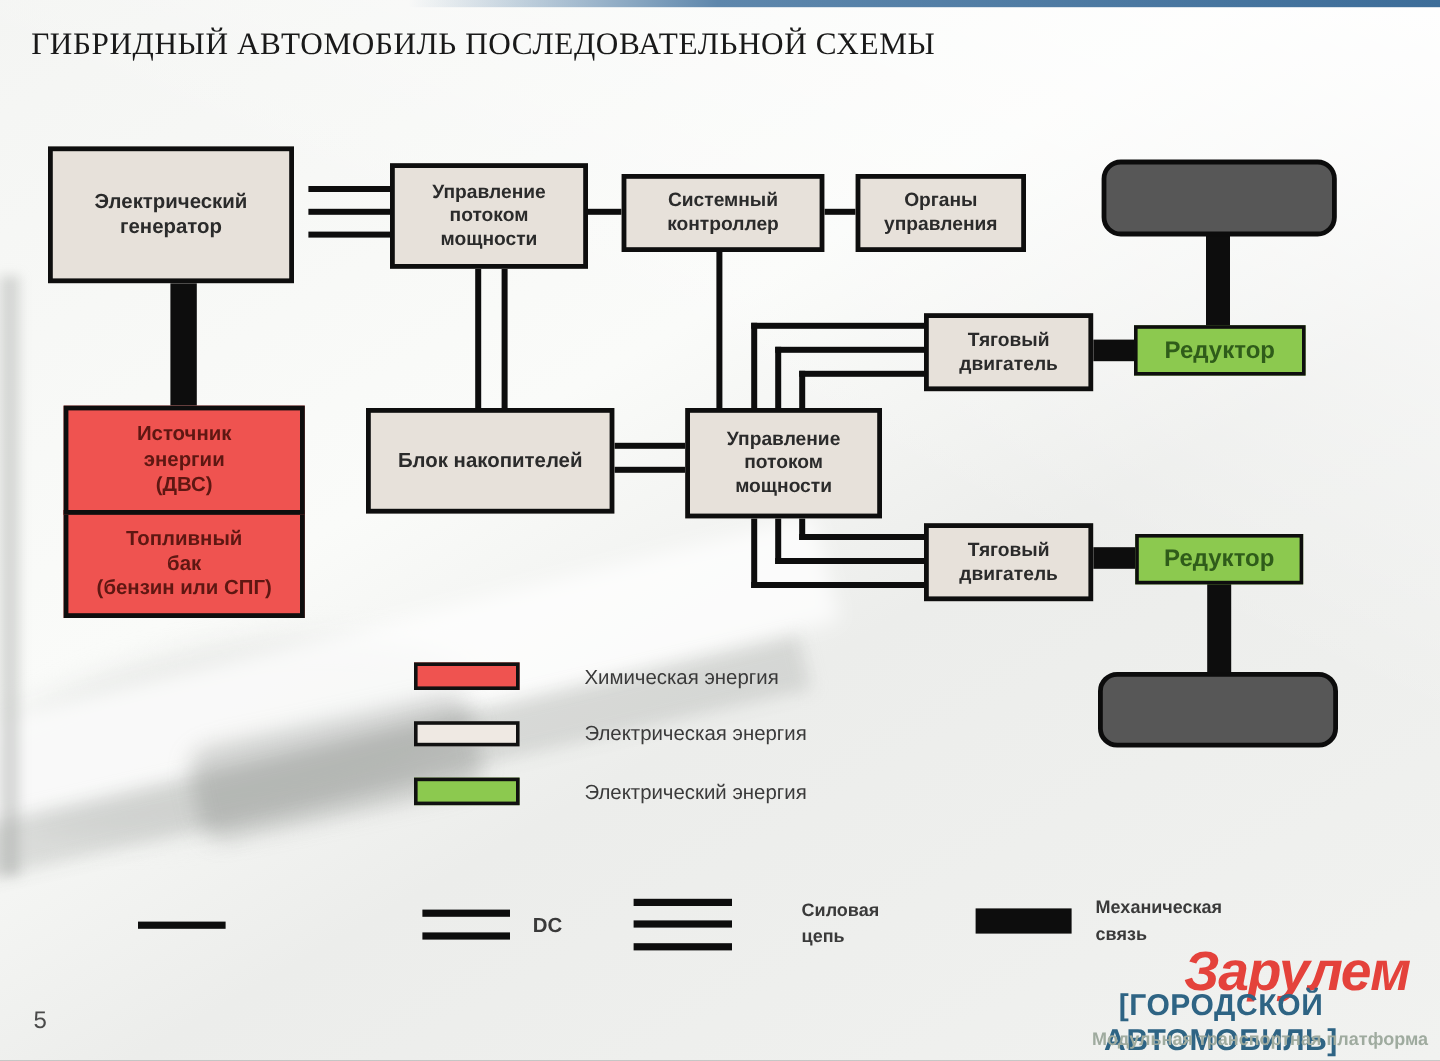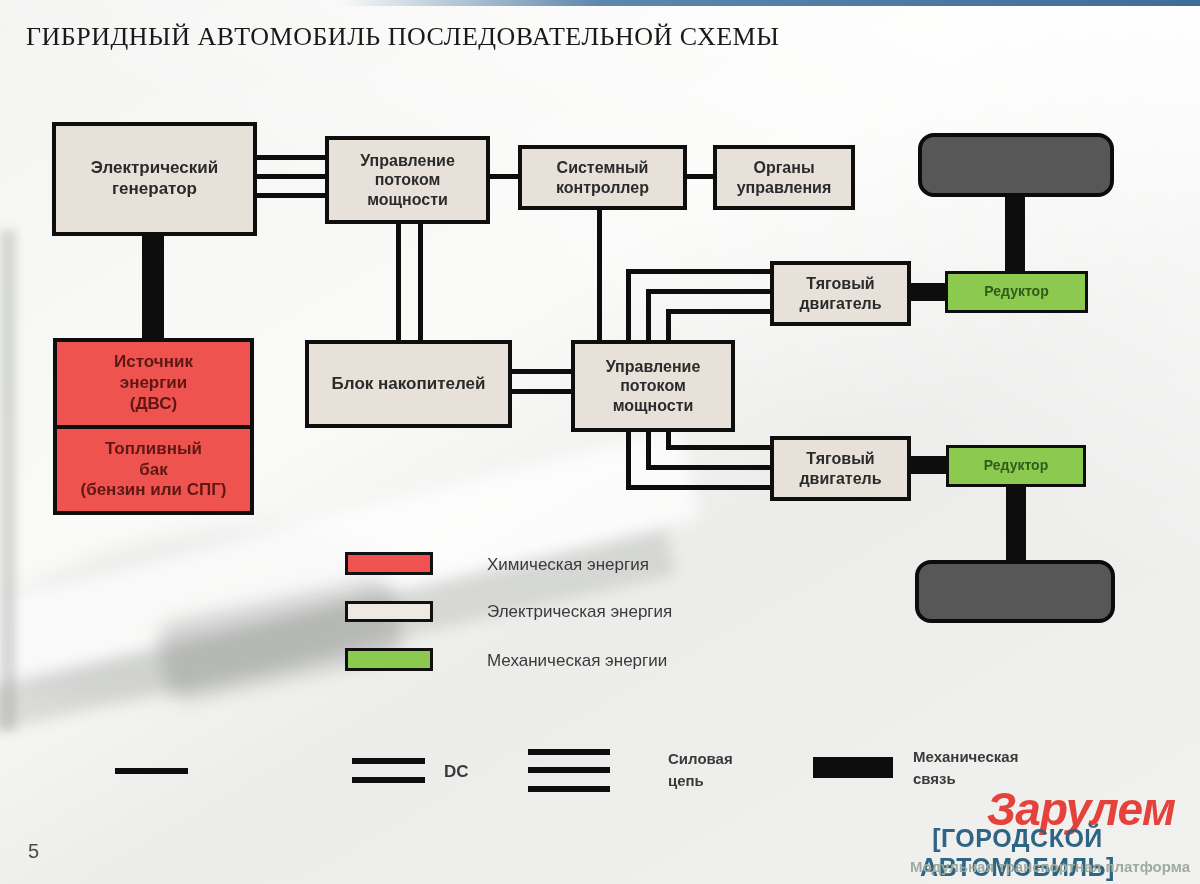--- a/index.html
+++ b/index.html
@@ -27,21 +27,21 @@
   .title{position:absolute;left:26px;top:22px;width:1120px;
     font-family:"Liberation Serif",serif;font-weight:normal;font-size:26px;
     letter-spacing:.5px;color:#191919;}
   
   .node{position:absolute;box-sizing:border-box;border:4px solid #0e0e0e;
     display:flex;align-items:center;justify-content:center;text-align:center;
     font-weight:bold;font-size:17px;line-height:1.22;color:#2b2b2b;
     white-space:pre-line;}
   .beige{background:#e7e1da;}
   .red{background:#ef5350;color:#5e1712;}
-  .green{background:#8cc94f;color:#2f5c1a;border-width:3px;font-size:14px;}
+  .green{background:#8cc94f;color:#2f5c1a;border-width:3px;font-size:20px;}
   .wheel{position:absolute;box-sizing:border-box;background:#575757;
     border:4px solid #0c0c0c;border-radius:16px;}
   
   .wire{position:absolute;background:#0d0d0d;}
   
   .swatch{position:absolute;box-sizing:border-box;border:3px solid #111;}
   .leg-label{position:absolute;font-weight:normal;font-size:17px;color:#3a3a3a;}
   .line-label{position:absolute;font-weight:bold;font-size:15px;color:#3a3a3a;
     line-height:1.45;white-space:pre-line;}
   
@@ -96,21 +96,21 @@
   <div class="wire" style="left:646px;top:465px;width:124px;height:5px"></div>
   <div class="wire" style="left:666px;top:432px;width:5px;height:18px"></div>
   <div class="wire" style="left:666px;top:445px;width:104px;height:5px"></div>
 
   <div class="wire" style="left:142px;top:236px;width:22px;height:102px"></div>
   <div class="wire" style="left:1005px;top:195px;width:20px;height:78px"></div>
   <div class="wire" style="left:911px;top:283px;width:34px;height:18px"></div>
   <div class="wire" style="left:911px;top:456px;width:35px;height:18px"></div>
   <div class="wire" style="left:1006px;top:485px;width:20px;height:77px"></div>
 
-  <div class="node beige" style="left:52px;top:122px;width:205px;height:114px">Электрический
+  <div class="node beige" style="left:40px;top:122px;width:205px;height:114px">Электрический
 генератор</div>
   <div class="node beige" style="left:325px;top:136px;width:165px;height:88px;font-size:16px">Управление
 потоком
 мощности</div>
   <div class="node beige" style="left:713px;top:145px;width:142px;height:65px;font-size:16px">Органы
 управления</div>
   <div class="node beige" style="left:518px;top:145px;width:169px;height:65px;font-size:16px">Системный
 контроллер</div>
   <div class="wheel" style="left:918px;top:133px;width:196px;height:64px"></div>
 
@@ -135,21 +135,21 @@
   <div class="node green" style="left:946px;top:445px;width:140px;height:42px">Редуктор</div>
   <div class="wheel" style="left:915px;top:560px;width:200px;height:63px"></div>
 
   <div class="swatch" style="left:345px;top:552px;width:88px;height:23px;background:#ef5350"></div>
   <div class="leg-label" style="left:487px;top:555px">Химическая энергия</div>
 
   <div class="swatch" style="left:345px;top:601px;width:88px;height:21px;background:#efe9e3"></div>
   <div class="leg-label" style="left:487px;top:602px">Электрическая энергия</div>
 
   <div class="swatch" style="left:345px;top:648px;width:88px;height:23px;background:#8cc94f"></div>
-  <div class="leg-label" style="left:487px;top:651px">Механическая энергии</div>
+  <div class="leg-label" style="left:487px;top:651px">Электрический энергия</div>
 
   <div class="wire" style="left:115px;top:768px;width:73px;height:6px"></div>
 
   <div class="wire" style="left:352px;top:758px;width:73px;height:6px"></div>
   <div class="wire" style="left:352px;top:777px;width:73px;height:6px"></div>
   <div class="line-label" style="left:444px;top:760px;font-size:17px">DC</div>
 
   <div class="wire" style="left:528px;top:749px;width:82px;height:6px"></div>
   <div class="wire" style="left:528px;top:767px;width:82px;height:6px"></div>
   <div class="wire" style="left:528px;top:786px;width:82px;height:6px"></div>

